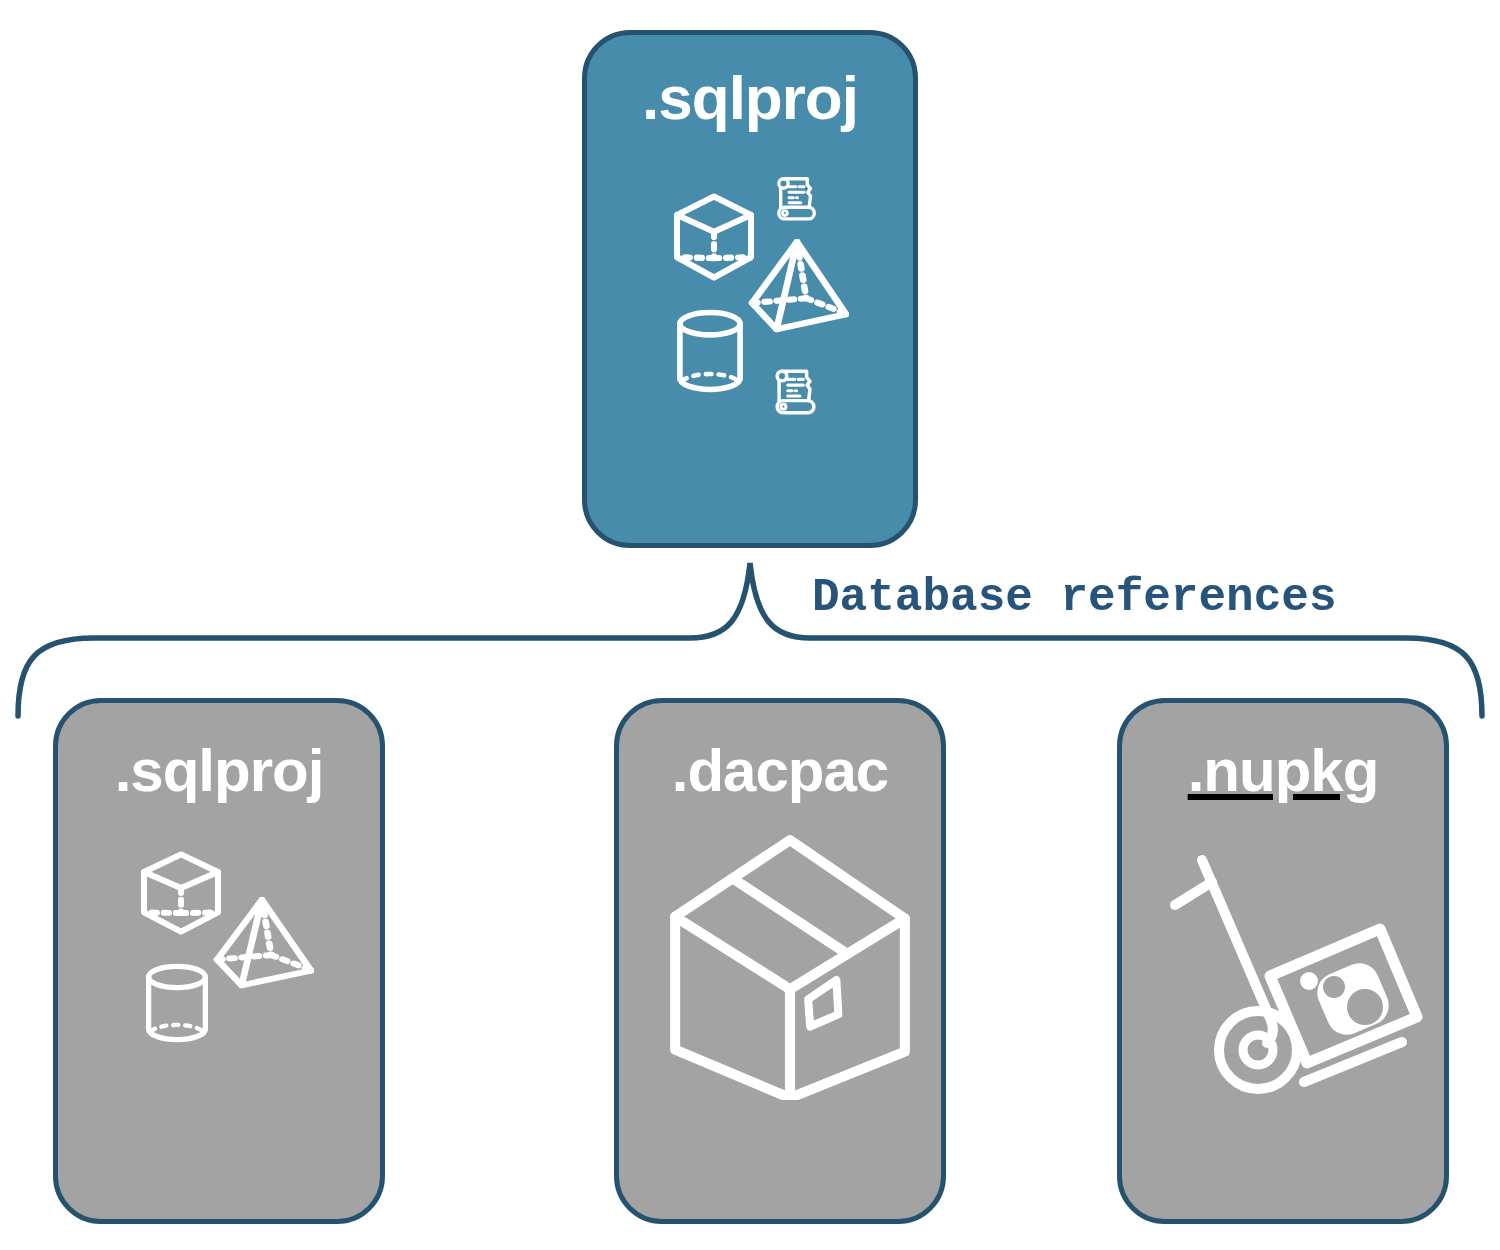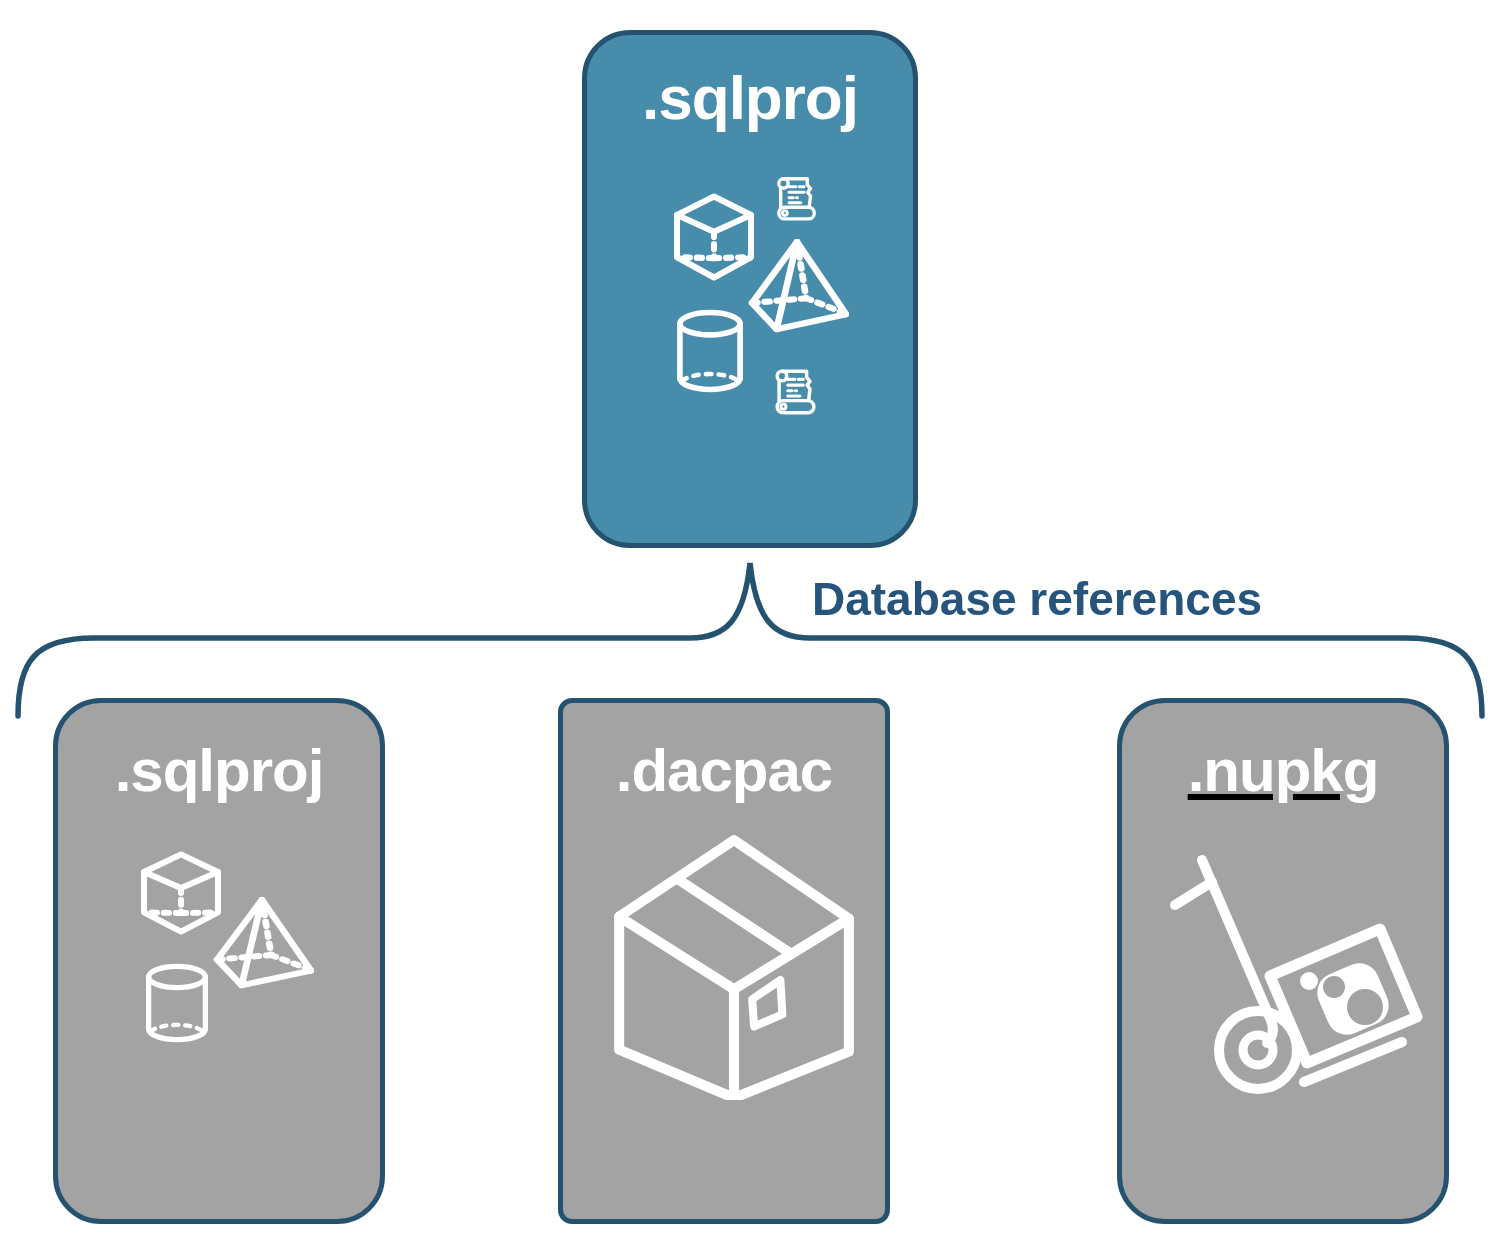--- a/index.html
+++ b/index.html
@@ -22,40 +22,41 @@
     left: 582px; top: 30px;
     width: 336px; height: 518px;
     background: var(--root-fill, #478cab);
   }
   .box-child {
     top: 698px;
     width: 332px; height: 526px;
     background: var(--child-fill, #a3a3a3);
   }
   #child-0 { left: 53px; }
-  #child-1 { left: 558px; border-radius: 14px; }
+  #child-1 { left: 614px; }
   #child-2 { left: 1117px; text-decoration: underline; }
   .box-title {
     color: var(--box-text, #ffffff);
     font-weight: bold;
     font-size: 62px;
     line-height: 1;
     margin-top: 32px;
     letter-spacing: -1px;
   }
   .box-child .box-title { font-size: 60px; margin-top: 38px; }
   .icon { position: absolute; }
   .connector-label {
     position: absolute;
     left: 812px; top: 572px;
     font-size: 46px;
     font-weight: bold;
     color: var(--label-text, #27547b);
     white-space: nowrap;
     letter-spacing: 0px;
+    font-family: Liberation Mono, monospace;
   }
   .brace-svg { position: absolute; left: 0; top: 0; }
 </style>
 </head>
 <body>
 
 <div class="canvas">
 
   <div class="box box-root">
     <div class="box-title">.sqlproj</div>

